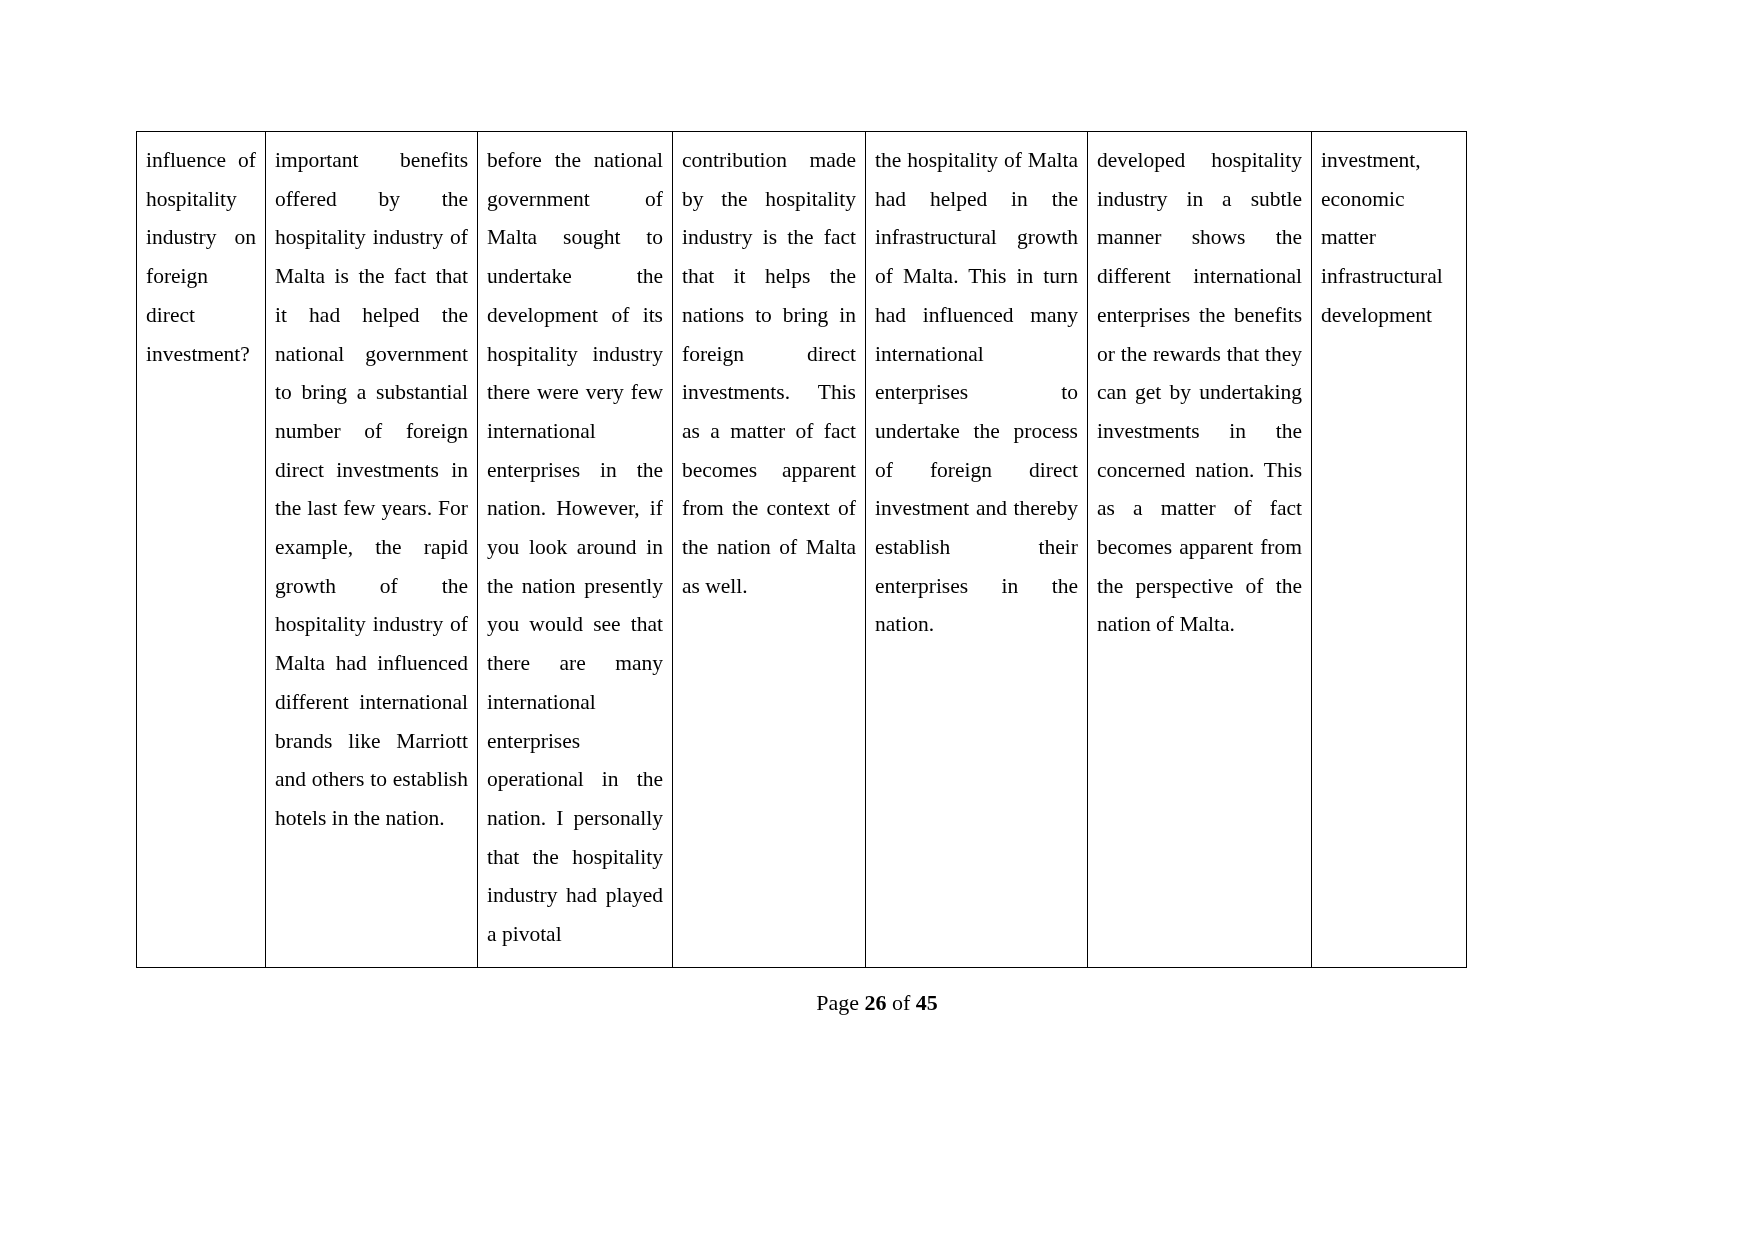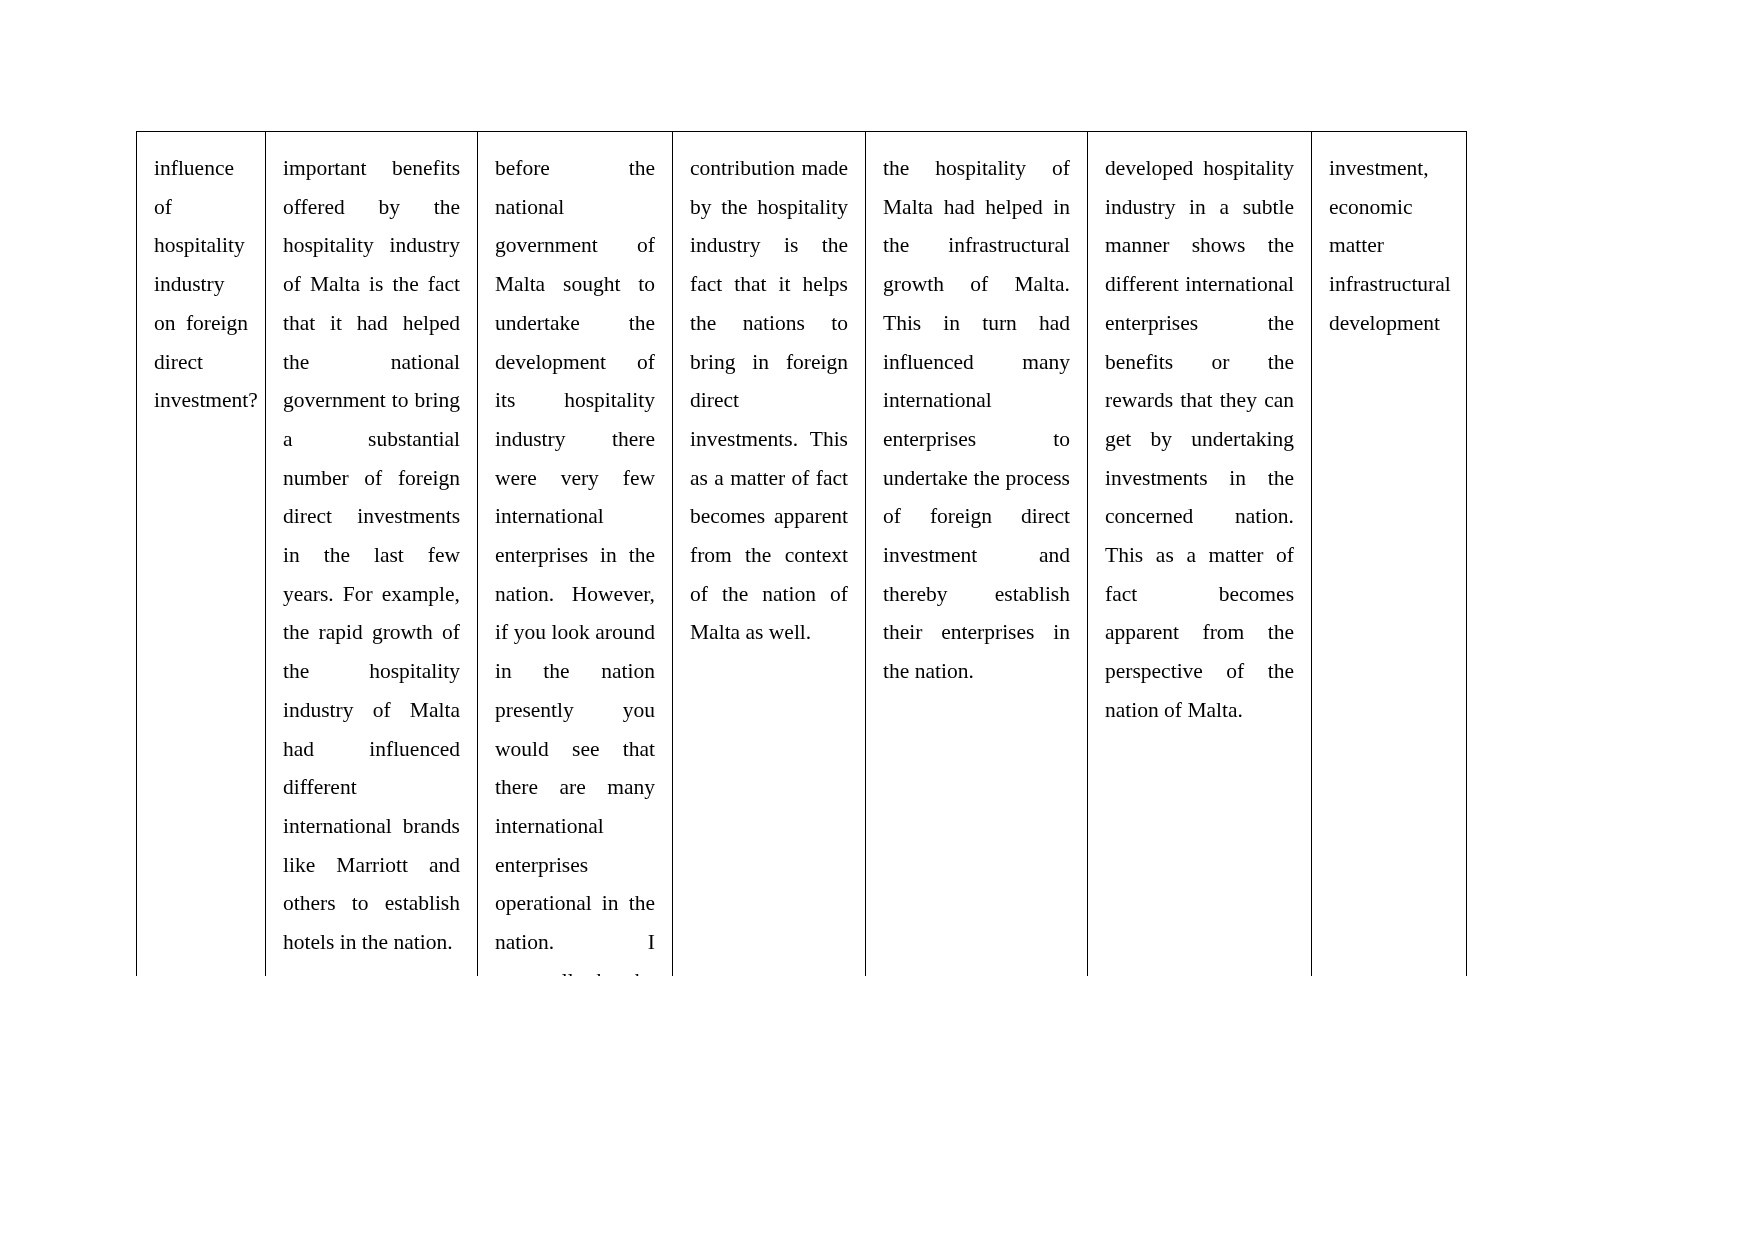--- a/index.html
+++ b/index.html
@@ -47,21 +47,21 @@
     text-align: justify;
     text-justify: inter-word;
     -webkit-hyphens: none;
     hyphens: none;
     word-spacing: 0px;
     overflow: hidden;
   }
 
   
   table.doc-table td p {
-    margin: 8px;
+    margin: 0;
     text-align: justify;
     text-align-last: left;
   }
 
   
   col.c1 { width: 129px; }
   col.c2 { width: 212px; }
   col.c3 { width: 195px; }
   col.c4 { width: 193px; }
   col.c5 { width: 222px; }
@@ -133,14 +133,17 @@
               </td>
             <td>
                 <p>investment, economic matter infrastructural development</p>
               </td>
           </tr>
         </tbody>
       </table>
     </div>
   </div>
 
+  <div class="footer">
+    <span>Page </span><span class="num">26</span><span> of </span><span class="num">45</span>
+  </div>
 
 </div>
 
 </body></html>

